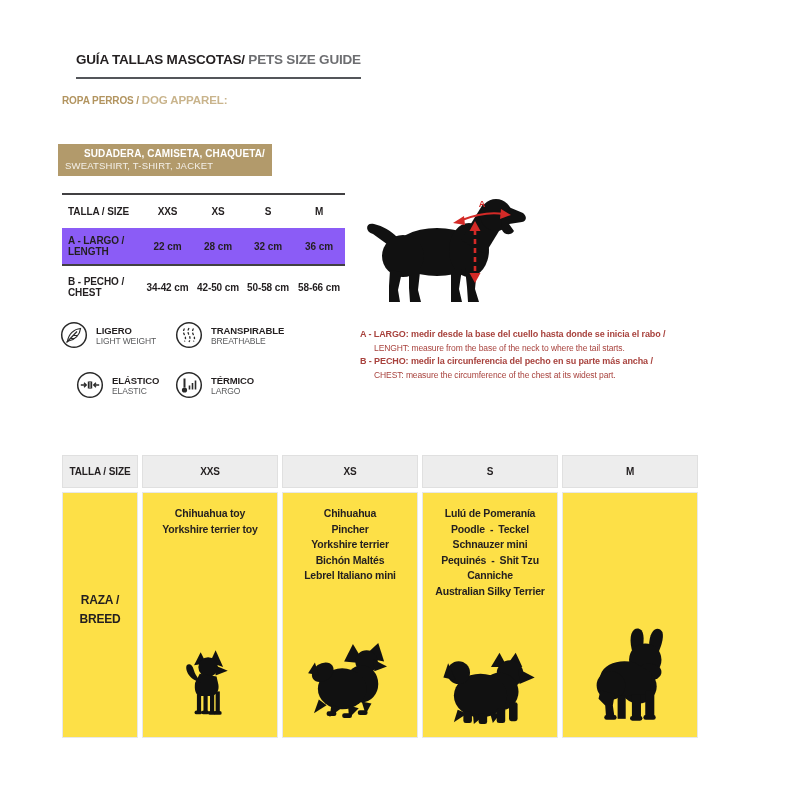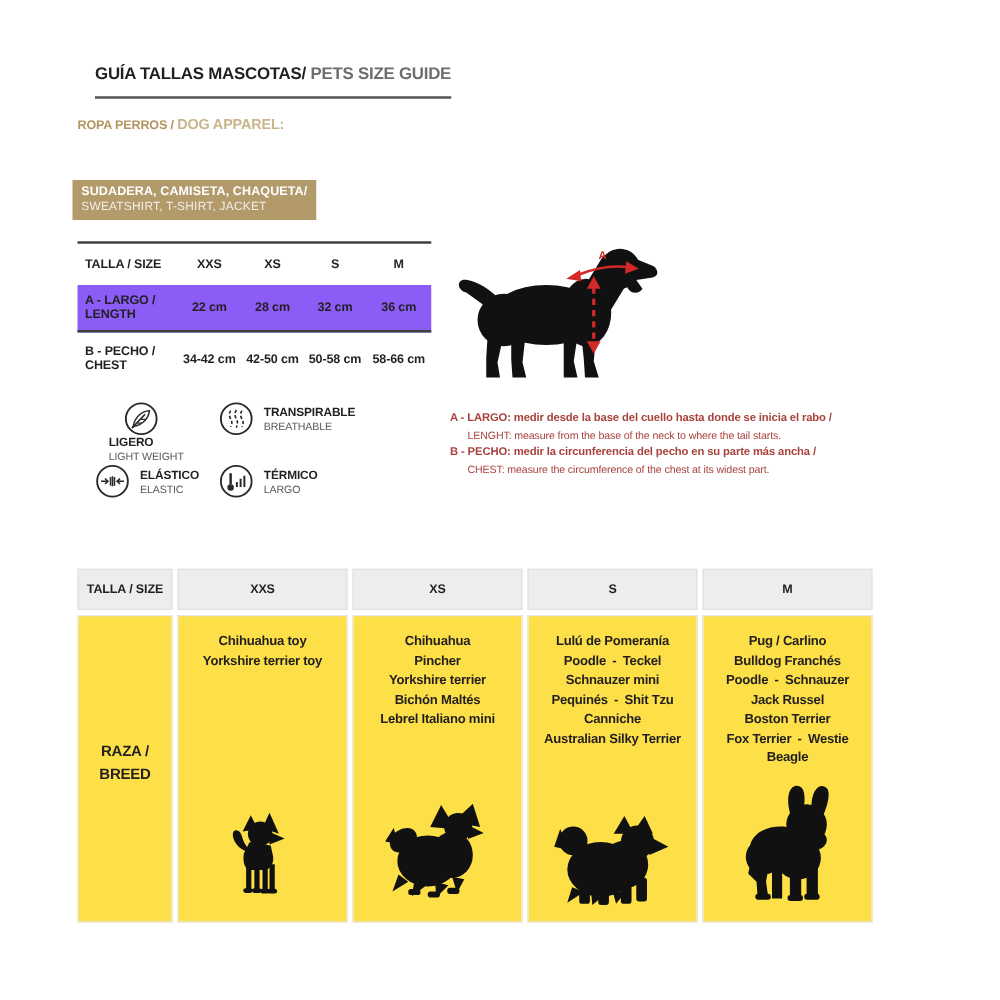--- a/index.html
+++ b/index.html
@@ -13,39 +13,39 @@
   
   #title-block{left:62px;top:50px;padding-bottom:9px;border-bottom:2px solid #54565a;white-space:nowrap;margin-left:14px;}
   .title-es{font-weight:bold;font-size:13.5px;letter-spacing:-0.2px;color:#231f20;}
   .title-en{font-weight:bold;font-size:13.5px;letter-spacing:-0.2px;color:#6d6e71;}
   #category{left:62px;top:90px;white-space:nowrap;}
   .cat-es{color:#b2945f;font-weight:bold;font-size:10px;letter-spacing:-0.1px;}
   .cat-en{color:#c9b48c;font-weight:bold;font-size:11.5px;letter-spacing:-0.1px;}
 
   
   #badge{left:58px;top:144px;background:#b29a6b;color:#fff;padding:4px 7px 5px;}
-  .badge1{font-size:10px;font-weight:bold;letter-spacing:0.1px;line-height:11px;}
+  .badge1{font-size:10px;font-weight:bold;letter-spacing:0.1px;line-height:11px;margin-left:19px;}
   .badge2{font-size:9.5px;color:rgba(255,255,255,0.85);letter-spacing:0.2px;line-height:11px;margin-top:1px;}
 
   
   #size-table{left:62px;top:193px;width:283px;border-top:2px solid #414042;font-size:10px;font-weight:bold;}
   .st-row{display:grid;grid-template-columns:80px 51px 50px 50px 52px;align-items:center;}
   .st-row.hdr{height:33px;}
   .st-row.rowa{height:36px;background:#8b5cf6;border-bottom:2px solid #414042;}
   .st-row.rowb{height:42px;}
   .st-cell{text-align:center;letter-spacing:-0.1px;}
   .st-cell.lbl{text-align:left;padding-left:6px;}
 
   
   #dog-diagram{left:365px;top:190px;}
 
   
   #features{left:60px;top:321px;width:240px;height:90px;}
   .feature{position:absolute;display:flex;align-items:center;width:114px;}
-  .feature.f1{left:0;top:0;flex-direction:column;} .feature.f2{left:115px;top:0;}
+  .feature.f1{left:0;top:0;} .feature.f2{left:115px;top:0;}
   .feature.f3{left:16px;top:50px;} .feature.f4{left:115px;top:50px;}
   .f-icon{width:28px;height:28px;margin-right:8px;flex:none;}
   .f-es{font-size:9.5px;font-weight:bold;letter-spacing:-0.1px;line-height:11px;}
   .f-en{font-size:8.5px;color:#58595b;letter-spacing:-0.1px;line-height:10px;}
 
   
   #notes{left:360px;top:328px;width:335px;color:#a8423d;}
   .note-main{font-size:9px;font-weight:bold;line-height:13.5px;letter-spacing:-0.1px;}
   .note-sub{font-size:8.5px;line-height:13.5px;padding-left:14px;letter-spacing:-0.1px;}
 
@@ -290,29 +290,20 @@
           <polygon points="50,69 53,80 61,70"></polygon>
           <rect x="22" y="68" width="9" height="12" rx="2.5"></rect>
           <rect x="38" y="70" width="9" height="11" rx="2.5"></rect>
           <rect x="57" y="64" width="9" height="16" rx="2.5"></rect>
           <rect x="70" y="58" width="9" height="20" rx="2.5"></rect>
         </g>
       </svg>
     </div>
 
     <div class="bt-cell">
-      <div class="breed-lines">
-        <div>Pug / Carlino</div>
-        <div>Bulldog Franchés</div>
-        <div>Poodle - Schnauzer</div>
-        <div>Jack Russel</div>
-        <div>Boston Terrier</div>
-        <div>Fox Terrier - Westie</div>
-        <div>Beagle</div>
-      </div>
       <svg class="cell-dog" style="bottom:14px;" width="82" height="98" viewBox="0 0 86 102">
         <g class="ink">
           <path d="M45,26 C40,6 49,0 55,5 C59,10 57,22 55,30 Z"></path>
           <path d="M63,22 C63,3 73,0 77,7 C79,13 75,25 71,32 Z"></path>
           <circle cx="59" cy="36" r="17"></circle>
           <ellipse cx="63" cy="49" rx="13" ry="9"></ellipse>
           <ellipse cx="52" cy="64" rx="19" ry="18"></ellipse>
           <path d="M12,52 C16,40 32,35 48,39 L66,50 L64,72 L20,76 C11,70 9,61 12,52 Z"></path>
           <circle cx="23" cy="63" r="15"></circle>
           <rect x="45" y="72" width="9.5" height="27"></rect>

